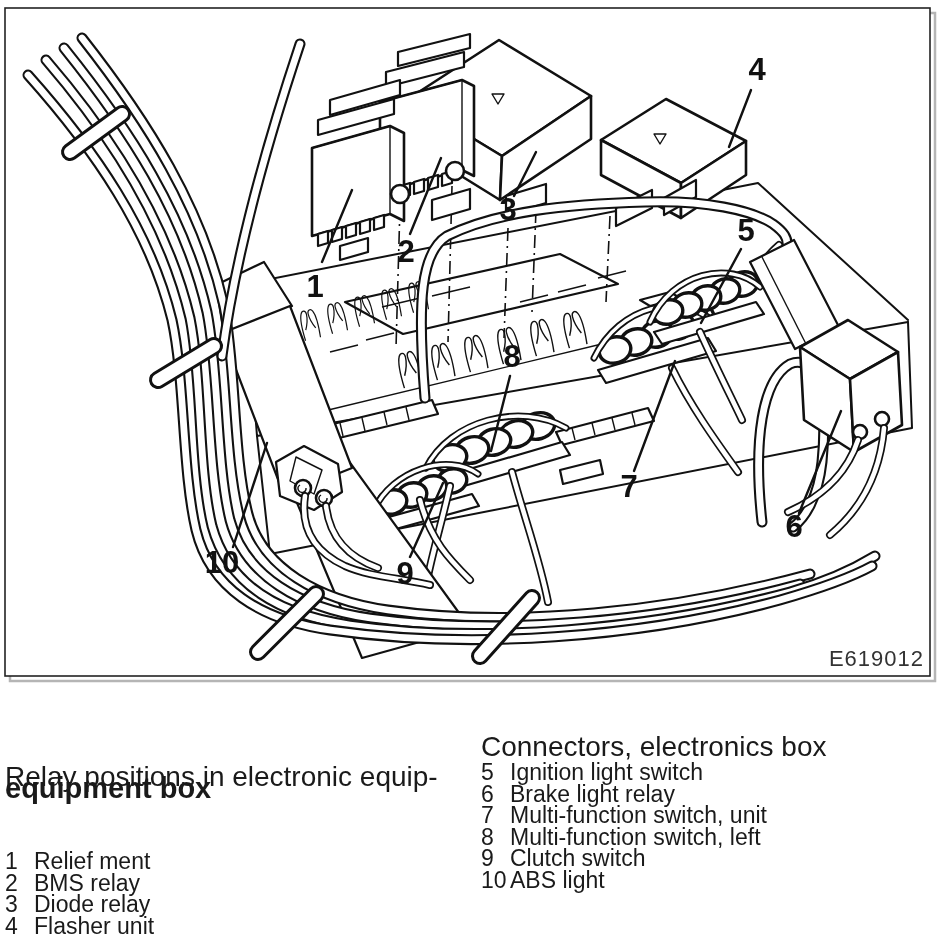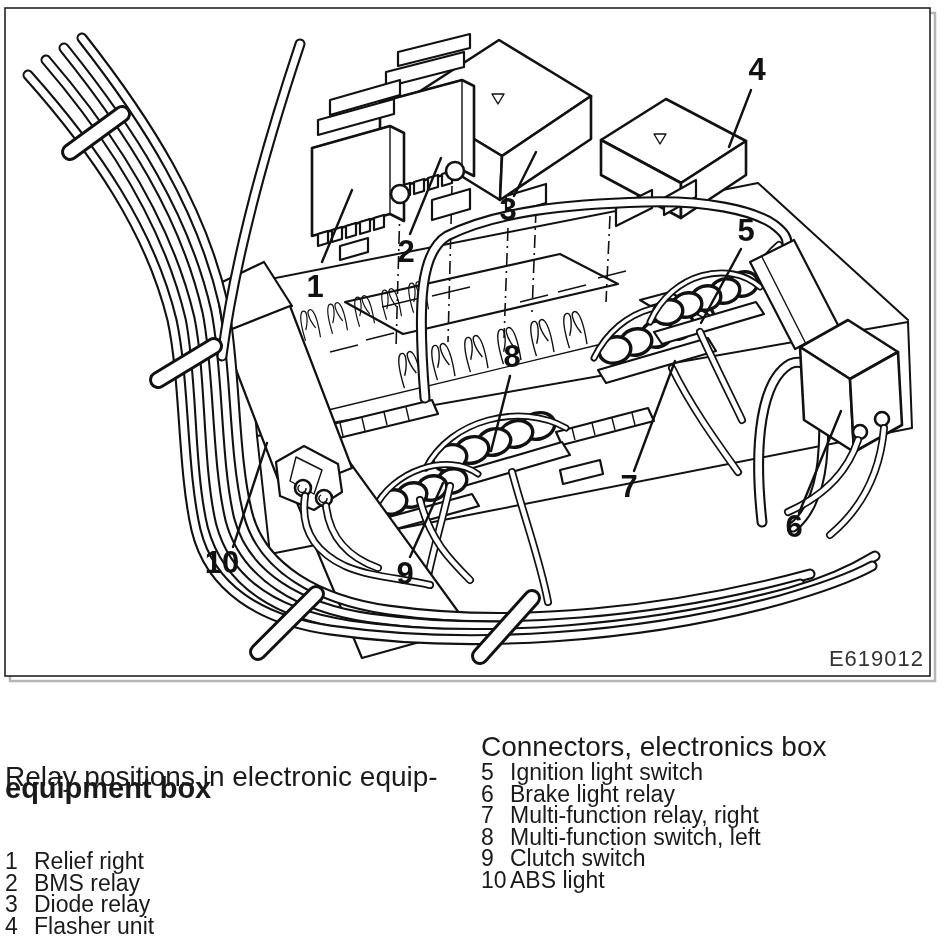--- a/index.html
+++ b/index.html
@@ -302,21 +302,21 @@
 
 <h2 class="cap-title-bold">equipment box</h2>
 
 <div class="cap-sub">
   <div>Relay positions in electronic equip-</div>
 </div>
 
 <div class="cap-list-left">
   <div class="legend-row">
     <span>1</span>
-    <span>Relief right</span>
+    <span>Relief ment</span>
   </div>
   <div class="legend-row">
     <span>2</span>
     <span>BMS relay</span>
   </div>
   <div class="legend-row">
     <span>3</span>
     <span>Diode relay</span>
   </div>
   <div class="legend-row">
@@ -331,21 +331,21 @@
   <div class="legend-row">
     <span>5</span>
     <span>Ignition light switch</span>
   </div>
   <div class="legend-row">
     <span>6</span>
     <span>Brake light relay</span>
   </div>
   <div class="legend-row">
     <span>7</span>
-    <span>Multi-function relay, right</span>
+    <span>Multi-function switch, unit</span>
   </div>
   <div class="legend-row">
     <span>8</span>
     <span>Multi-function switch, left</span>
   </div>
   <div class="legend-row">
     <span>9</span>
     <span>Clutch switch</span>
   </div>
   <div class="legend-row">

